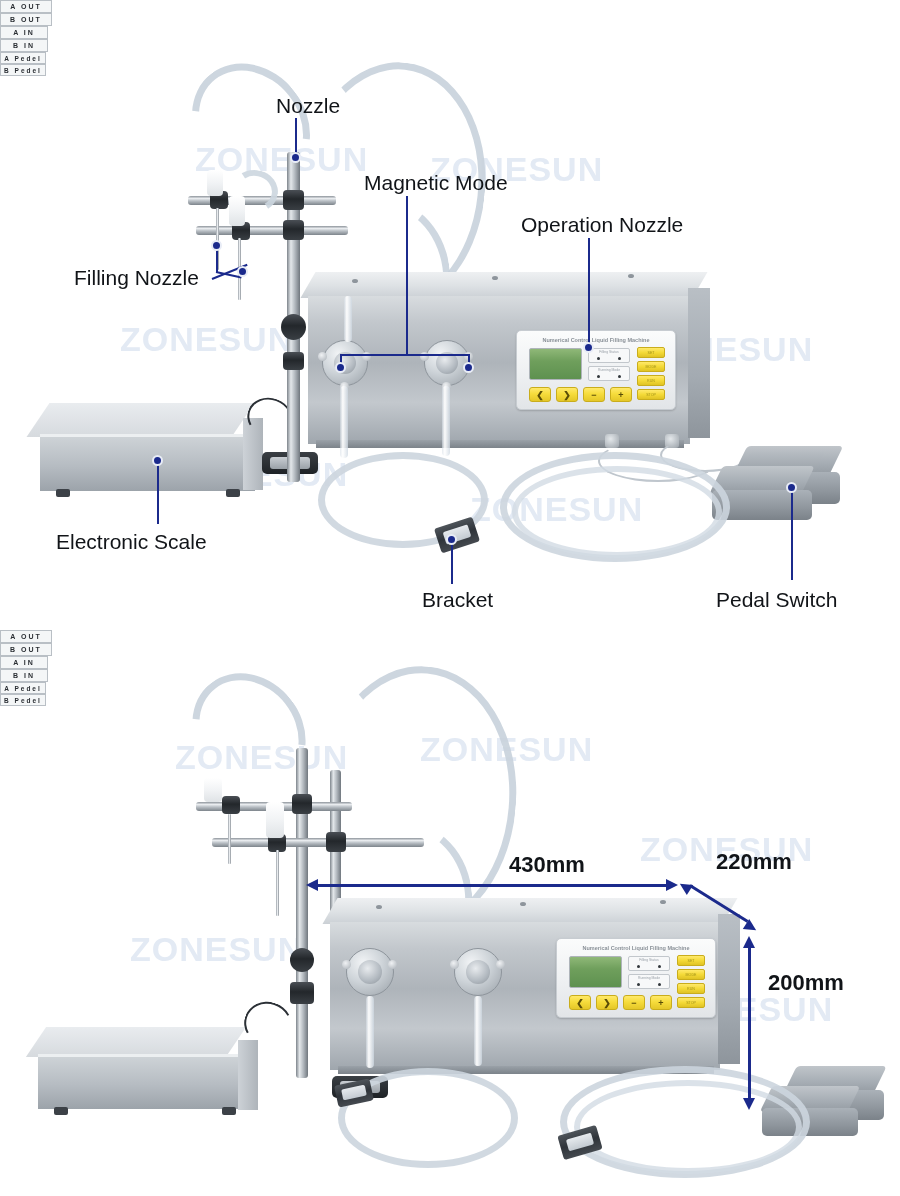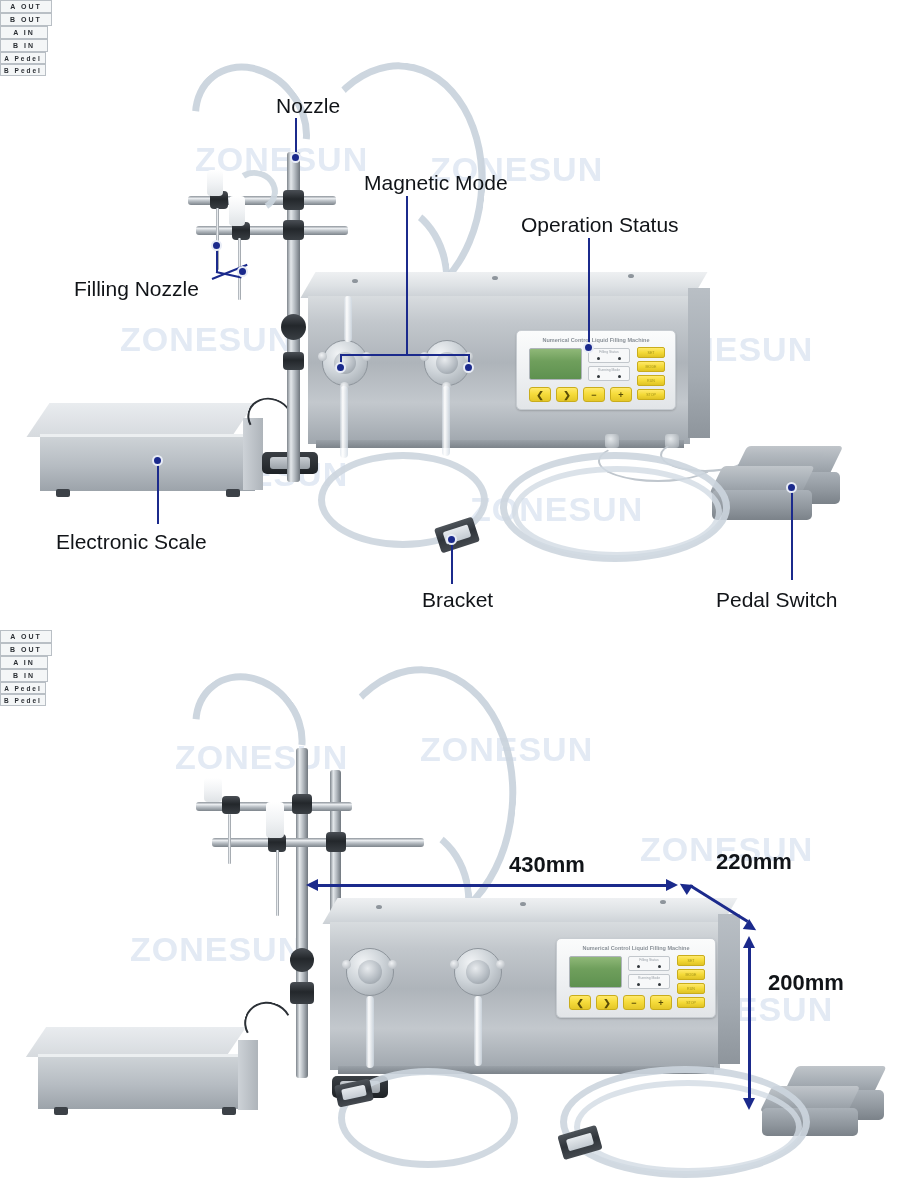--- a/index.html
+++ b/index.html
@@ -338,25 +338,25 @@
     <div class="anno-dot" style="left:290px;top:152px;"></div>
 
     <div class="anno-label" style="left:364px;top:171px;font-size:21px;">Magnetic Mode</div>
     <div class="anno-line" style="left:406px;top:196px;width:2px;height:160px;"></div>
     <div class="anno-line" style="left:340px;top:354px;width:130px;height:2px;"></div>
     <div class="anno-line" style="left:340px;top:354px;width:2px;height:14px;"></div>
     <div class="anno-line" style="left:468px;top:354px;width:2px;height:14px;"></div>
     <div class="anno-dot" style="left:335px;top:362px;"></div>
     <div class="anno-dot" style="left:463px;top:362px;"></div>
 
-    <div class="anno-label" style="left:521px;top:213px;font-size:21px;">Operation Status</div>
+    <div class="anno-label" style="left:521px;top:213px;font-size:21px;">Operation Nozzle</div>
     <div class="anno-line" style="left:588px;top:238px;width:2px;height:108px;"></div>
     <div class="anno-dot" style="left:583px;top:342px;"></div>
 
-    <div class="anno-label" style="left:74px;top:277px;font-size:21px;">Filling Nozzle</div>
+    <div class="anno-label" style="left:74px;top:266px;font-size:21px;">Filling Nozzle</div>
     <div class="anno-line" style="left:212px;top:278px;width:38px;height:2px;transform:rotate(-22deg);transform-origin:0 50%;"></div>
     <div class="anno-line" style="left:216px;top:245px;width:2px;height:28px;"></div>
     <div class="anno-line" style="left:216px;top:271px;width:26px;height:2px;transform:rotate(12deg);transform-origin:0 50%;"></div>
     <div class="anno-dot" style="left:211px;top:240px;"></div>
     <div class="anno-dot" style="left:237px;top:266px;"></div>
 
     <div class="anno-label" style="left:56px;top:530px;font-size:21px;">Electronic Scale</div>
     <div class="anno-line" style="left:157px;top:462px;width:2px;height:62px;"></div>
     <div class="anno-dot" style="left:152px;top:455px;"></div>
 

